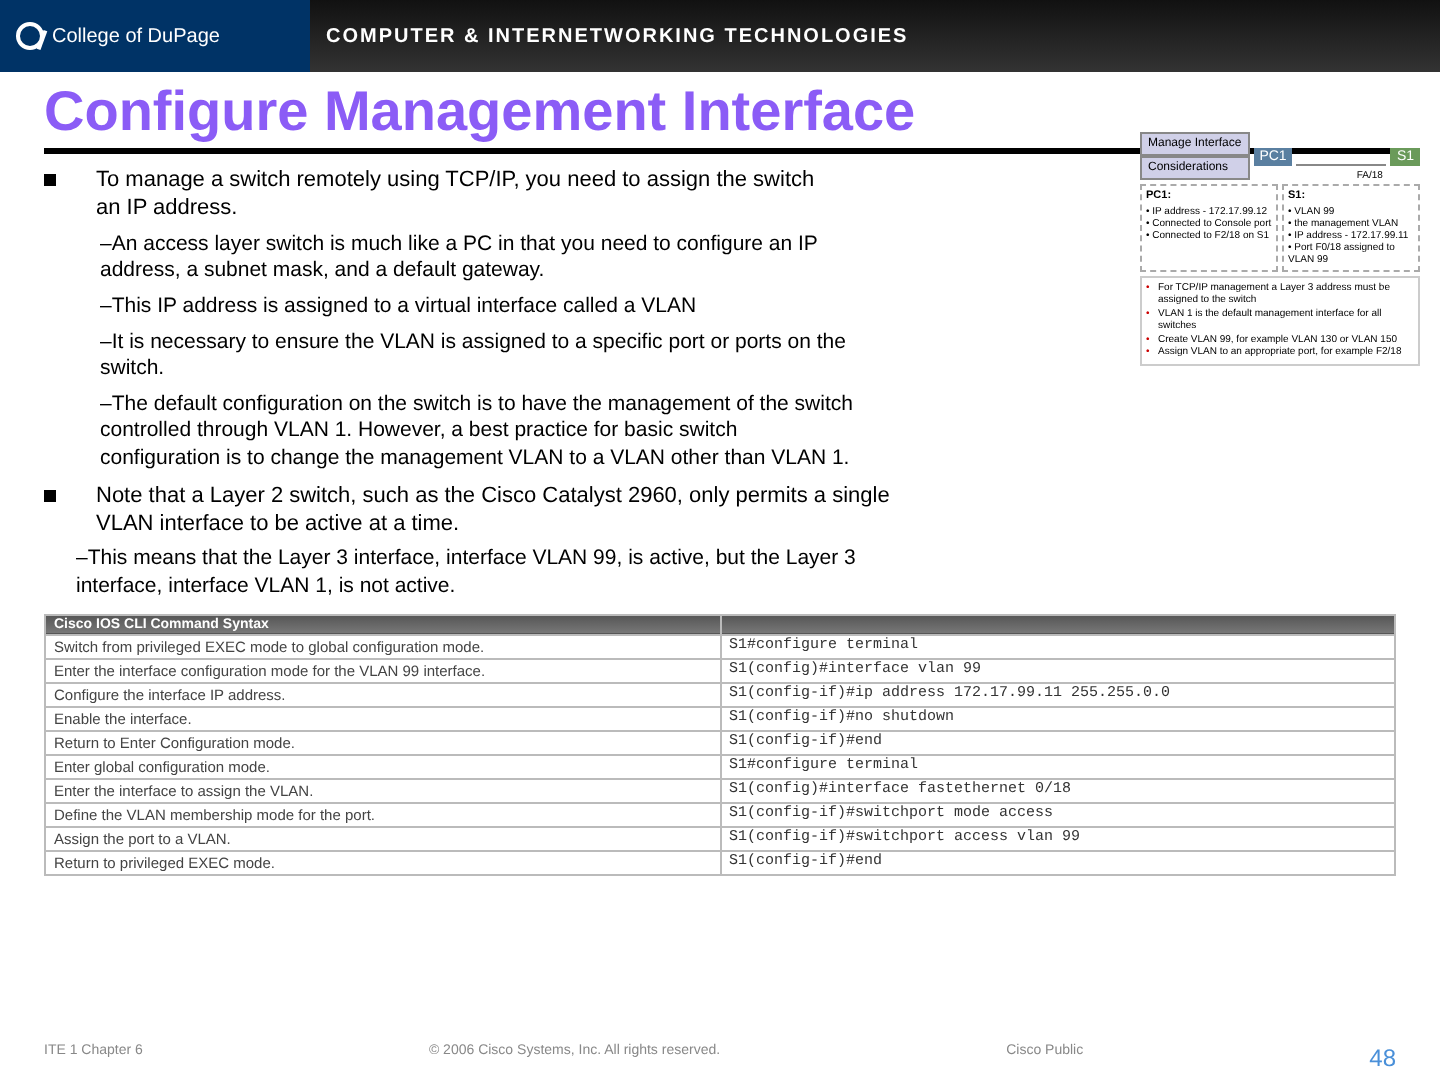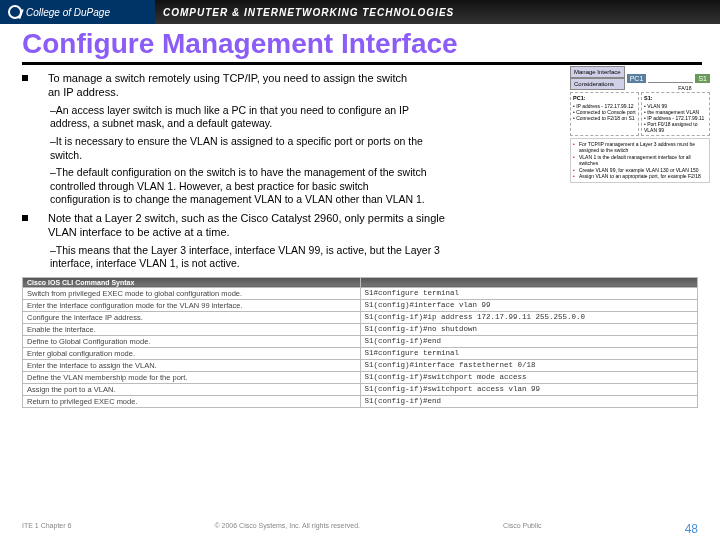--- a/index.html
+++ b/index.html
@@ -1,29 +1,29 @@
 <!DOCTYPE html>
 <html><head>
 <meta charset="utf-8">
 <style>
   * { box-sizing: border-box; margin: 0; padding: 0; }
   body { width: 720px; height: 540px; font-family: Arial, sans-serif; background: #fff; position: relative; overflow: hidden; }
-  .header { display: flex; height: 24px; font-style: italic; }
+  .header { display: flex; height: 36px; }
   .hdr-left { background: #003366; width: 155px; display: flex; align-items: center; gap: 4px; padding-left: 8px; }
   .logo-circle { width: 14px; height: 14px; border: 2px solid #fff; border-radius: 50%; position: relative; }
   .logo-circle::after { content: ''; position: absolute; width: 2px; height: 10px; background: #fff; left: 10px; top: 2px; transform: rotate(20deg); }
   .hdr-left span { color: #fff; font-size: 10px; }
   .hdr-right { flex: 1; background: linear-gradient(#111,#333); color: #fff; font-size: 10px; font-weight: bold; letter-spacing: 1px; display: flex; align-items: center; padding-left: 8px; }
   .title { font-size: 28px; font-weight: bold; color: #8b5cf6; border-bottom: 3px solid #000; margin: 4px 18px 6px 22px; padding-bottom: 2px; }
   .content { padding: 0 22px; font-size: 11px; color: #000; line-height: 1.3; }
   .bullet { display: flex; gap: 20px; margin-bottom: 4px; }
   .bullet .sq { width: 6px; height: 6px; background: #000; margin-top: 4px; flex: none; }
   .bullet .txt { max-width: 370px; }
   .sub { margin: 0 0 4px 28px; max-width: 380px; font-size: 10.5px; }
-  .sub2 { margin: 0 0 4px 28px; max-width: 420px; font-size: 10.5px; }
+  .sub2 { margin: 0 0 4px 16px; max-width: 420px; font-size: 10.5px; }
   .diagram { position: absolute; right: 10px; top: 66px; width: 140px; font-size: 6px; }
   .diagram-top { display: flex; align-items: center; gap: 2px; }
   .card { background: #d0d0e8; border: 1px solid #888; padding: 2px 3px; font-size: 6px; line-height: 1; }
   .pc { background: #5a7fa0; color: #fff; padding: 1px 3px; font-size: 7px; }
   .s1 { background: #6a9a5a; color: #fff; padding: 1px 3px; font-size: 7px; }
   .fa { font-size: 5px; }
   .diagram-mid { display: flex; gap: 2px; margin-top: 2px; }
   .box { border: 1px dashed #aaa; padding: 2px; font-size: 5px; line-height: 1.2; flex: 1; }
   .box .hd { font-weight: bold; font-size: 5.5px; margin-bottom: 1px; }
   .diagram-bot { border: 1px solid #ccc; margin-top: 2px; padding: 2px; font-size: 5px; line-height: 1.3; }
@@ -49,20 +49,21 @@
 </div>
 
 <div class="title">Configure Management Interface</div>
 
 <div class="content">
   <div class="bullet">
     <div class="sq"></div>
     <div class="txt">To manage a switch remotely using TCP/IP, you need to assign the switch an IP address.</div>
   </div>
   <div class="sub">–An access layer switch is much like a PC in that you need to configure an IP address, a subnet mask, and a default gateway.</div>
+  <div class="sub">–This IP address is assigned to a virtual interface called a VLAN</div>
   <div class="sub">–It is necessary to ensure the VLAN is assigned to a specific port or ports on the switch.</div>
   <div class="sub">–The default configuration on the switch is to have the management of the switch controlled through VLAN 1. However, a best practice for basic switch configuration is to change the management VLAN to a VLAN other than VLAN 1.</div>
 
   <div class="bullet">
     <div class="sq"></div>
     <div class="txt" style="max-width:420px">Note that a Layer 2 switch, such as the Cisco Catalyst 2960, only permits a single VLAN interface to be active at a time.</div>
   </div>
   <div class="sub2">–This means that the Layer 3 interface, interface VLAN 99, is active, but the Layer 3 interface, interface VLAN 1, is not active.</div>
 </div>
 
@@ -119,21 +120,21 @@
       </tr>
       <tr>
         <td class="desc">Configure the interface IP address.</td>
         <td class="cmd">S1(config-if)#ip address 172.17.99.11 255.255.0.0</td>
       </tr>
       <tr>
         <td class="desc">Enable the interface.</td>
         <td class="cmd">S1(config-if)#no shutdown</td>
       </tr>
       <tr>
-        <td class="desc">Define to Global Configuration mode.</td>
+        <td class="desc">Return to Enter Configuration mode.</td>
         <td class="cmd">S1(config-if)#end</td>
       </tr>
       <tr>
         <td class="desc">Enter global configuration mode.</td>
         <td class="cmd">S1#configure terminal</td>
       </tr>
       <tr>
         <td class="desc">Enter the interface to assign the VLAN.</td>
         <td class="cmd">S1(config)#interface fastethernet 0/18</td>
       </tr>

